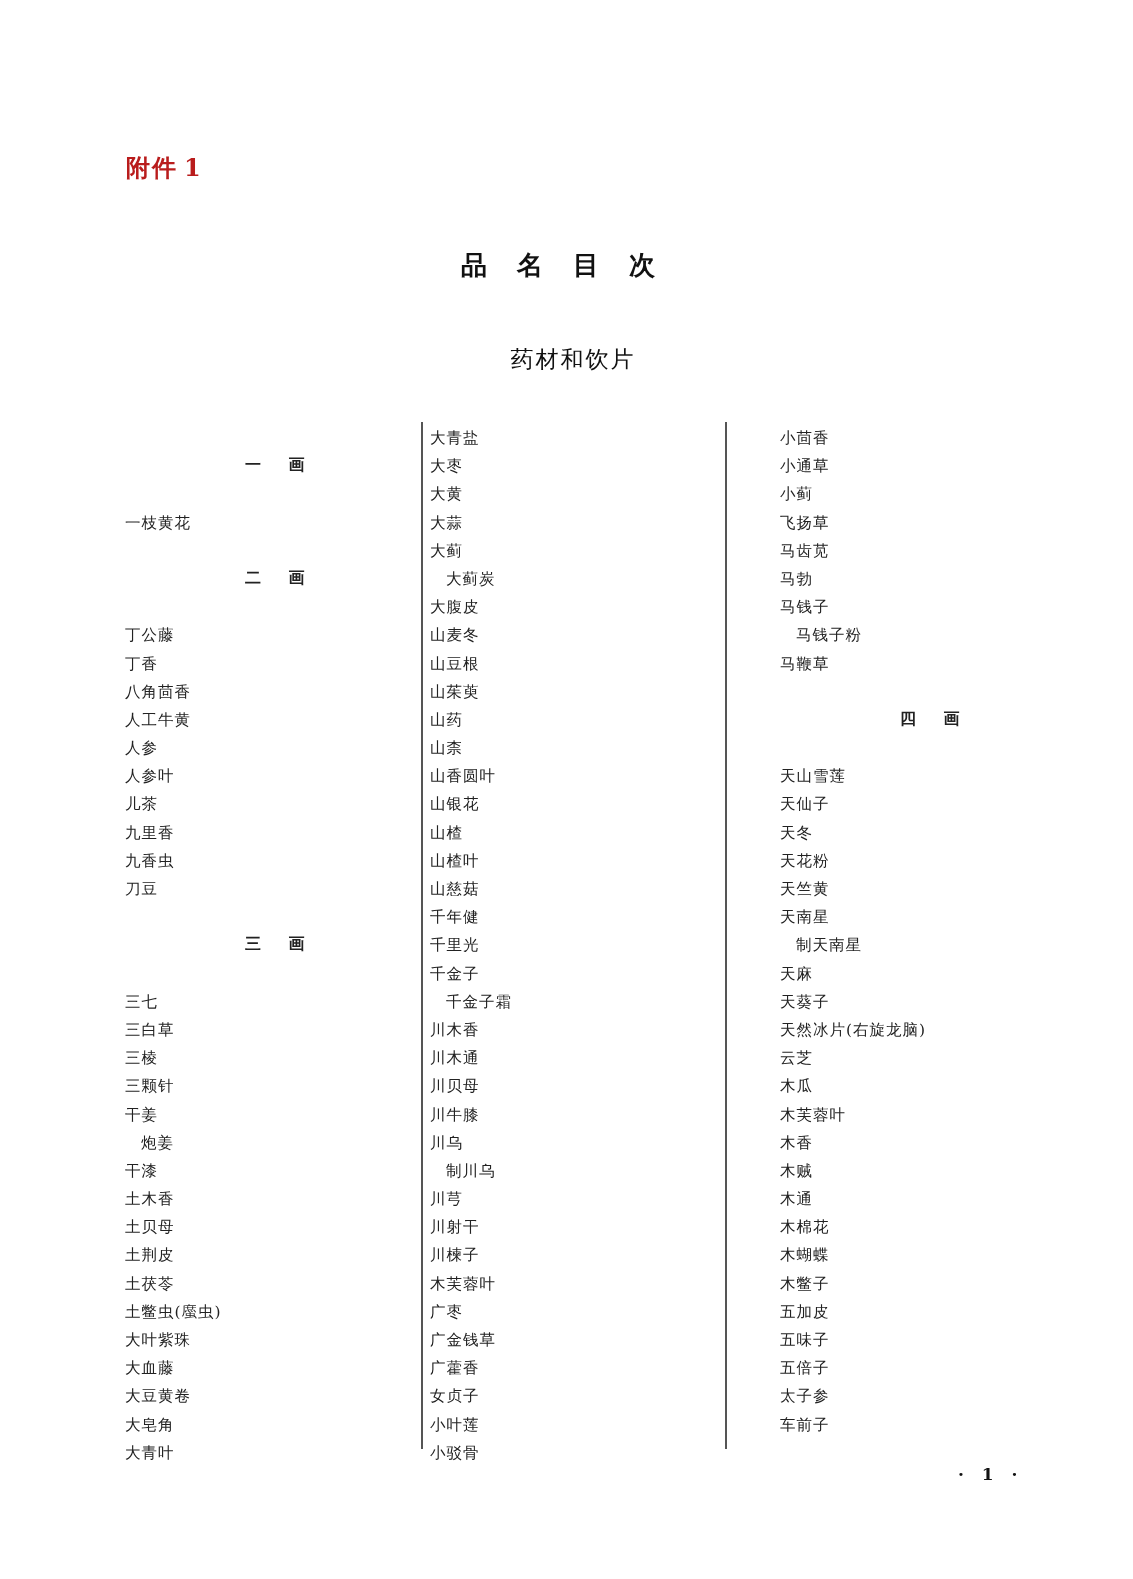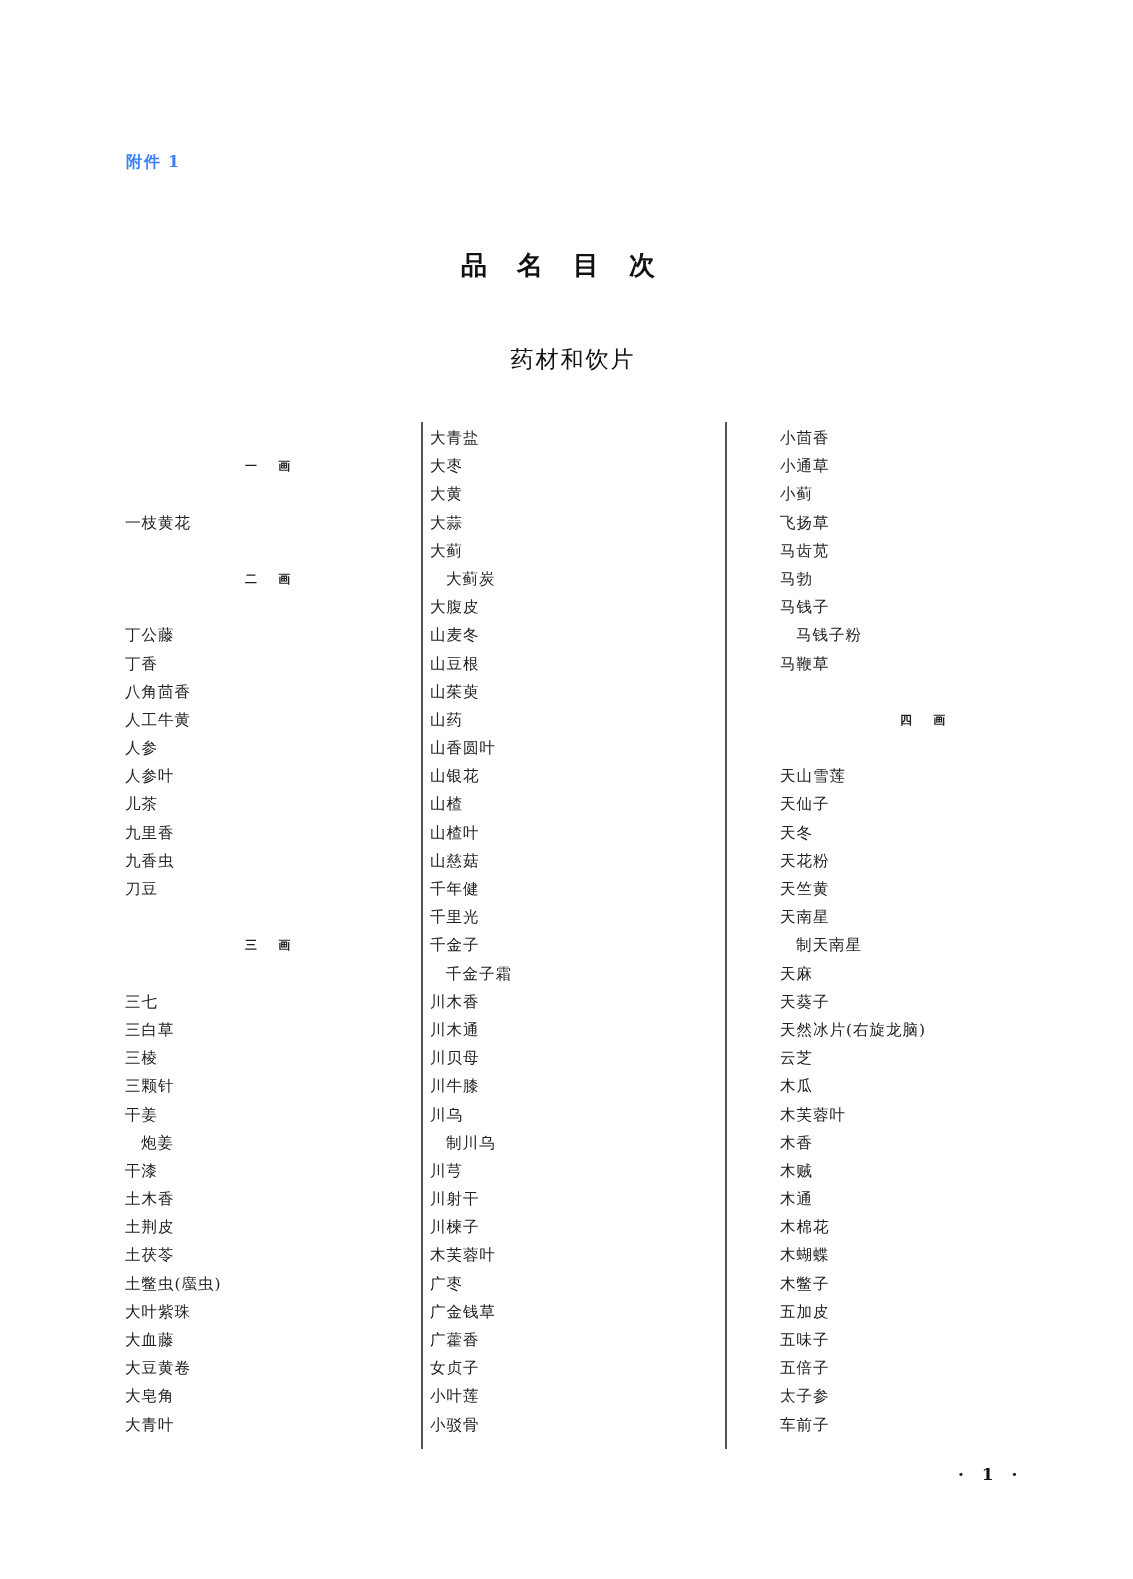--- a/index.html
+++ b/index.html
@@ -14,23 +14,23 @@
       overflow: hidden;
       color: #1a1a1a;
       font-family: "DejaVu Serif", "Liberation Serif", serif;
     }
     .attachment-label {
       position: absolute;
       left: 126px;
       top: 152px;
       font-family: "DejaVu Sans", "Liberation Sans", sans-serif;
       font-weight: bold;
-      font-size: 16px;
+      font-size: 24px;
       letter-spacing: 2px;
-      color: #3b82f6;
+      color: #b91c1c;
     }
     .attachment-label .num {
       font-family: "DejaVu Serif", "Liberation Serif", serif;
       margin-left: 6px;
     }
     .page-title {
       position: absolute;
       left: 0;
       width: 1146px;
       top: 248px;
@@ -74,22 +74,22 @@
       white-space: nowrap;
       color: #222;
     }
     .row.sub {
       padding-left: 16px;
     }
     .row.blank {
       height: 28.2px;
     }
     .row.heading {
-      font-family: Liberation Sans, sans-serif;
-      font-size: 12px;
+      font-family: Liberation Mono, monospace;
+      font-size: 16px;
       font-weight: bold;
       word-spacing: 18px;
       letter-spacing: 0;
     }
     .col-1 .row.heading { padding-left: 120px; }
     .col-3 .row.heading { padding-left: 120px; }
     .page-number {
       position: absolute;
       left: 958px;
       top: 1464px;
@@ -136,20 +136,21 @@
     <div class="row heading">三 画</div>
     <div class="row blank"></div>
     <div class="row ">三七</div>
     <div class="row ">三白草</div>
     <div class="row ">三棱</div>
     <div class="row ">三颗针</div>
     <div class="row ">干姜</div>
     <div class="row sub">炮姜</div>
     <div class="row ">干漆</div>
     <div class="row ">土木香</div>
+    <div class="row ">土贝母</div>
     <div class="row ">土荆皮</div>
     <div class="row ">土茯苓</div>
     <div class="row ">土鳖虫(䗪虫)</div>
     <div class="row ">大叶紫珠</div>
     <div class="row ">大血藤</div>
     <div class="row ">大豆黄卷</div>
     <div class="row ">大皂角</div>
     <div class="row ">大青叶</div>
   </div>
 <div class="column col-2">
@@ -157,20 +158,21 @@
     <div class="row ">大枣</div>
     <div class="row ">大黄</div>
     <div class="row ">大蒜</div>
     <div class="row ">大蓟</div>
     <div class="row sub">大蓟炭</div>
     <div class="row ">大腹皮</div>
     <div class="row ">山麦冬</div>
     <div class="row ">山豆根</div>
     <div class="row ">山茱萸</div>
     <div class="row ">山药</div>
+    <div class="row ">山柰</div>
     <div class="row ">山香圆叶</div>
     <div class="row ">山银花</div>
     <div class="row ">山楂</div>
     <div class="row ">山楂叶</div>
     <div class="row ">山慈菇</div>
     <div class="row ">千年健</div>
     <div class="row ">千里光</div>
     <div class="row ">千金子</div>
     <div class="row sub">千金子霜</div>
     <div class="row ">川木香</div>

